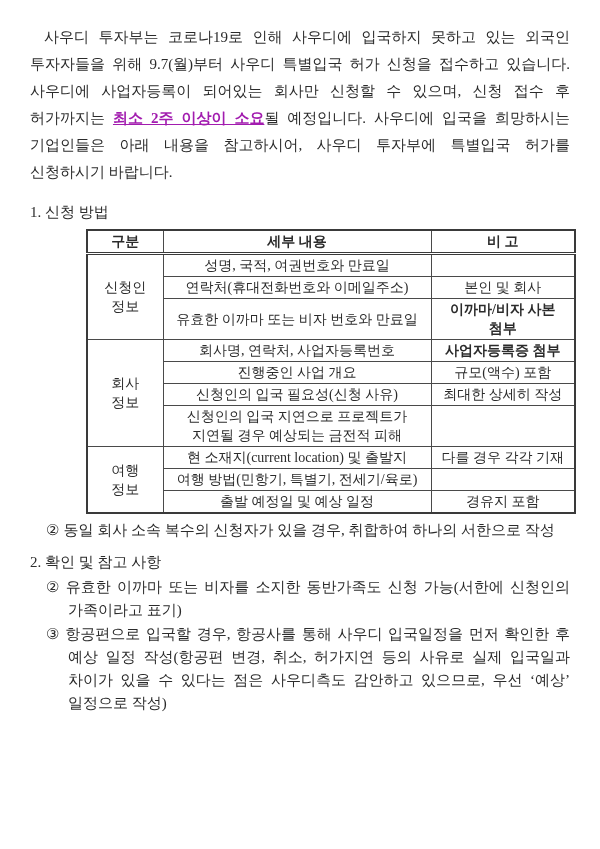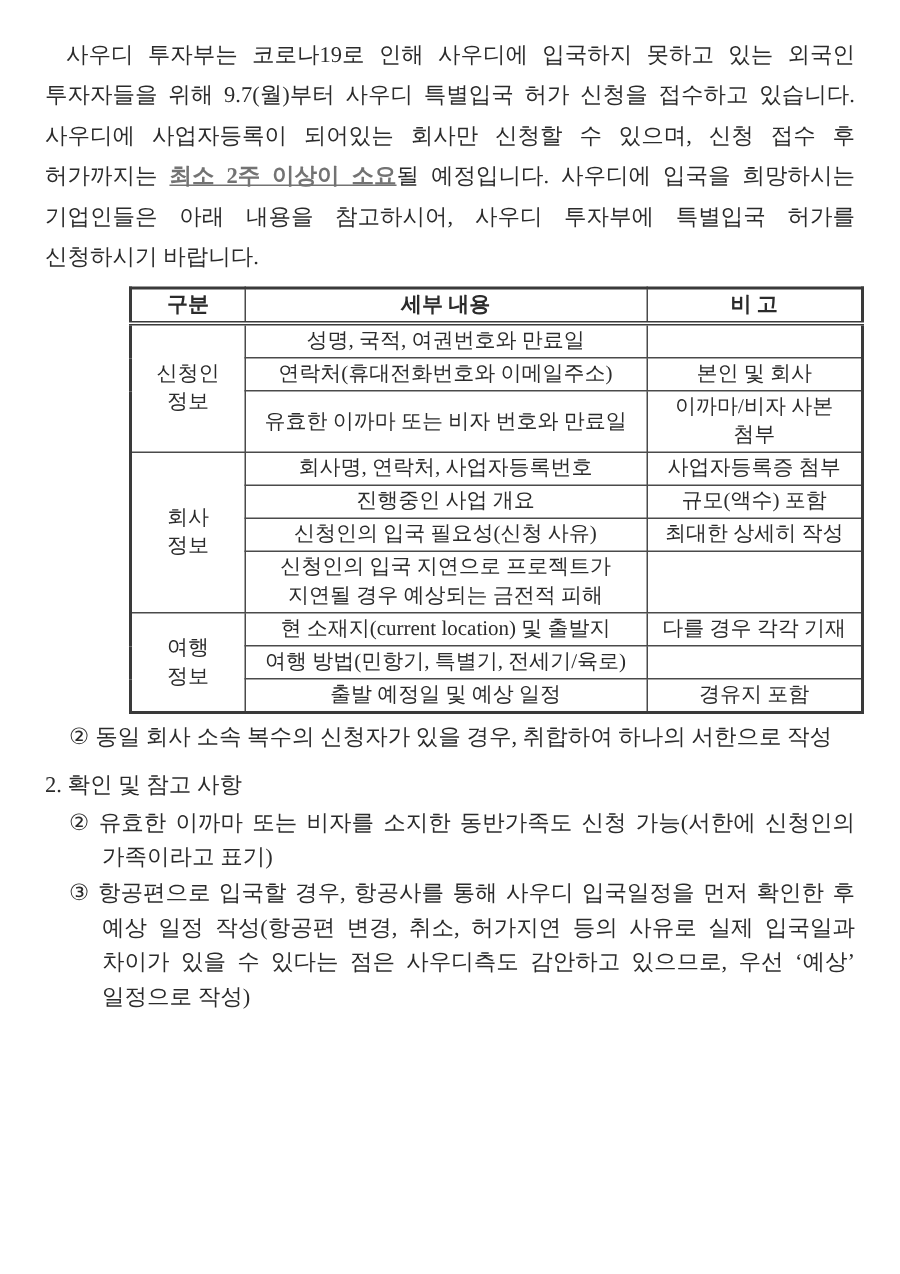--- a/index.html
+++ b/index.html
@@ -57,30 +57,31 @@
     vertical-align: middle;
     padding: 1px 4px;
     line-height: 19px;
     word-break: keep-all;
   }
   table.app-table thead th {
     border-bottom: 3px double #3a3a3a;
     font-weight: bold;
   }
   td.group { white-space: pre-line; }
-  .bold { font-weight: normal; }
+  .bold { font-weight: bold; }
 </style>
 </head>
 <body>
 
 <div>
 
   <p class="intro"><span>사우디 투자부는 코로나19로 인해 사우디에 입국하지 못하고 있는 외국인 투자자들을 위해 9.7(월)부터 사우디 특별입국 허가 신청을 접수하고 있습니다. 사우디에 사업자등록이 되어있는 회사만 신청할 수 있으며, 신청 접수 후 허가까지는</span>
-<span class="highlight" style="color: #737373;">최소 2주 이상이 소요</span><span>될 예정입니다. 사우디에 입국을 희망하시는 기업인들은 아래 내용을 참고하시어, 사우디 투자부에 특별입국 허가를 신청하시기 바랍니다.</span></p>
+<span class="highlight" style="color: #a21caf;">최소 2주 이상이 소요</span><span>될 예정입니다. 사우디에 입국을 희망하시는 기업인들은 아래 내용을 참고하시어, 사우디 투자부에 특별입국 허가를 신청하시기 바랍니다.</span></p>
 
+  <p class="sec-title">1. 신청 방법</p>
 
   <div class="olist">
 
     <table class="app-table">
       <colgroup>
         <col style="width:76px">
         <col style="width:268px">
         <col style="width:144px">
       </colgroup>
       <thead>

